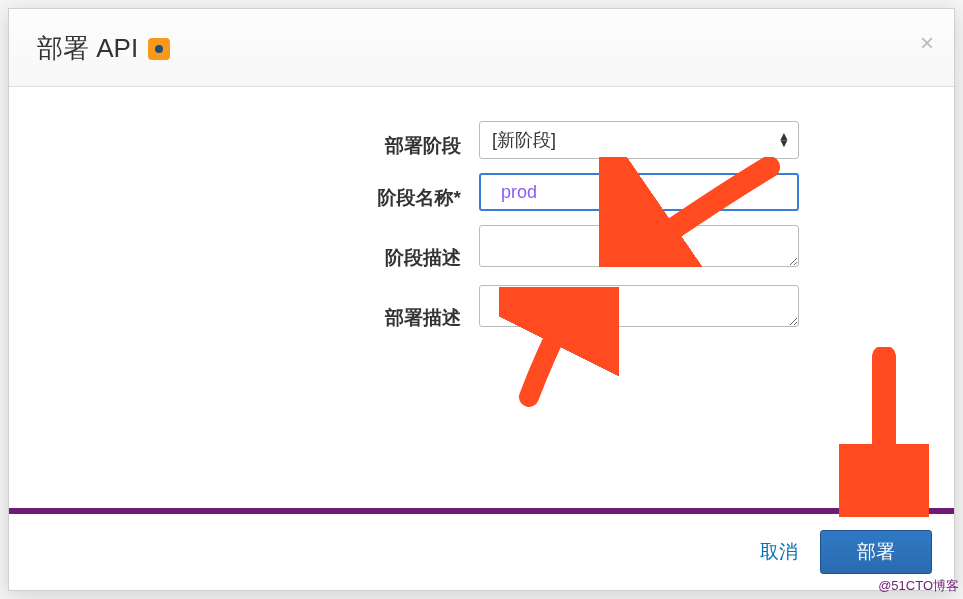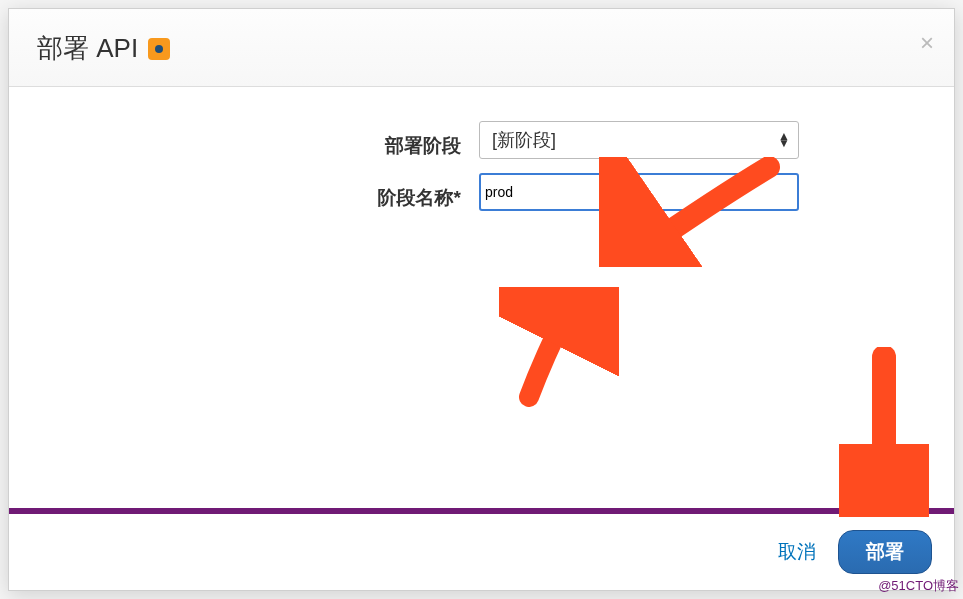--- a/index.html
+++ b/index.html
@@ -117,23 +117,23 @@
       flex-direction: column;
       line-height: 0.55;
       font-size: 12px;
       color: #333;
     }
     .text-input {
       width: 100%;
       height: 38px;
       border: 2px solid #3b7dd6;
       border-radius: 3px;
-      padding: 0 4px;
-      font-size: 14px;
-      color: #000000;
+      padding: 0 20px;
+      font-size: 18px;
+      color: #8b5cf6;
       outline: none;
       background: #fff;
     }
     .textarea-input {
       width: 100%;
       height: 42px;
       border: 1px solid #bbb;
       border-radius: 3px;
       padding: 6px 10px;
       font-size: 16px;
@@ -158,24 +158,24 @@
       background: none;
       border: none;
       cursor: pointer;
       font-weight: 500;
     }
     .btn-deploy {
       font-size: 19px;
       color: #fff;
       background: linear-gradient(#2f79c5, #2a6bb0);
       border: 1px solid #1e5390;
-      border-radius: 15px;
-      padding: 8px 27px;
-      cursor: pointer;
-      font-weight: 700;
+      border-radius: 3px;
+      padding: 8px 36px;
+      cursor: pointer;
+      font-weight: 400;
     }
     .arrow-annot {
       position: absolute;
       pointer-events: none;
     }
     .watermark {
       position: absolute;
       right: 4px;
       bottom: 4px;
       font-size: 13px;
@@ -212,21 +212,33 @@
       </div>
     </div>
 
     <div class="form-row">
       <div class="form-label">阶段名称*</div>
       <div class="form-control-wrap">
         <input class="text-input" type="text" value="prod" style="">
       </div>
     </div>
 
-
+    <div class="form-row">
+      <div class="form-label">阶段描述</div>
+      <div class="form-control-wrap">
+        <textarea class="textarea-input" style=""></textarea>
+      </div>
+    </div>
+
+    <div class="form-row">
+      <div class="form-label">部署描述</div>
+      <div class="form-control-wrap">
+        <textarea class="textarea-input" style=""></textarea>
+      </div>
+    </div>
 
     <svg class="arrow-annot" style="left:590px; top:70px; width:200px; height:110px;" viewBox="0 0 200 110">
       <defs>
         <marker id="ah1" markerWidth="12" markerHeight="12" refX="2" refY="6" orient="auto">
           <path d="M0,0 L12,6 L0,12 Z" fill="#ff4b1f"></path>
         </marker>
       </defs>
       <path d="M170,10 Q120,40 40,95" stroke="#ff4b1f" stroke-width="22" fill="none" marker-end="url(#ah1)" stroke-linecap="round"></path>
     </svg>
 

